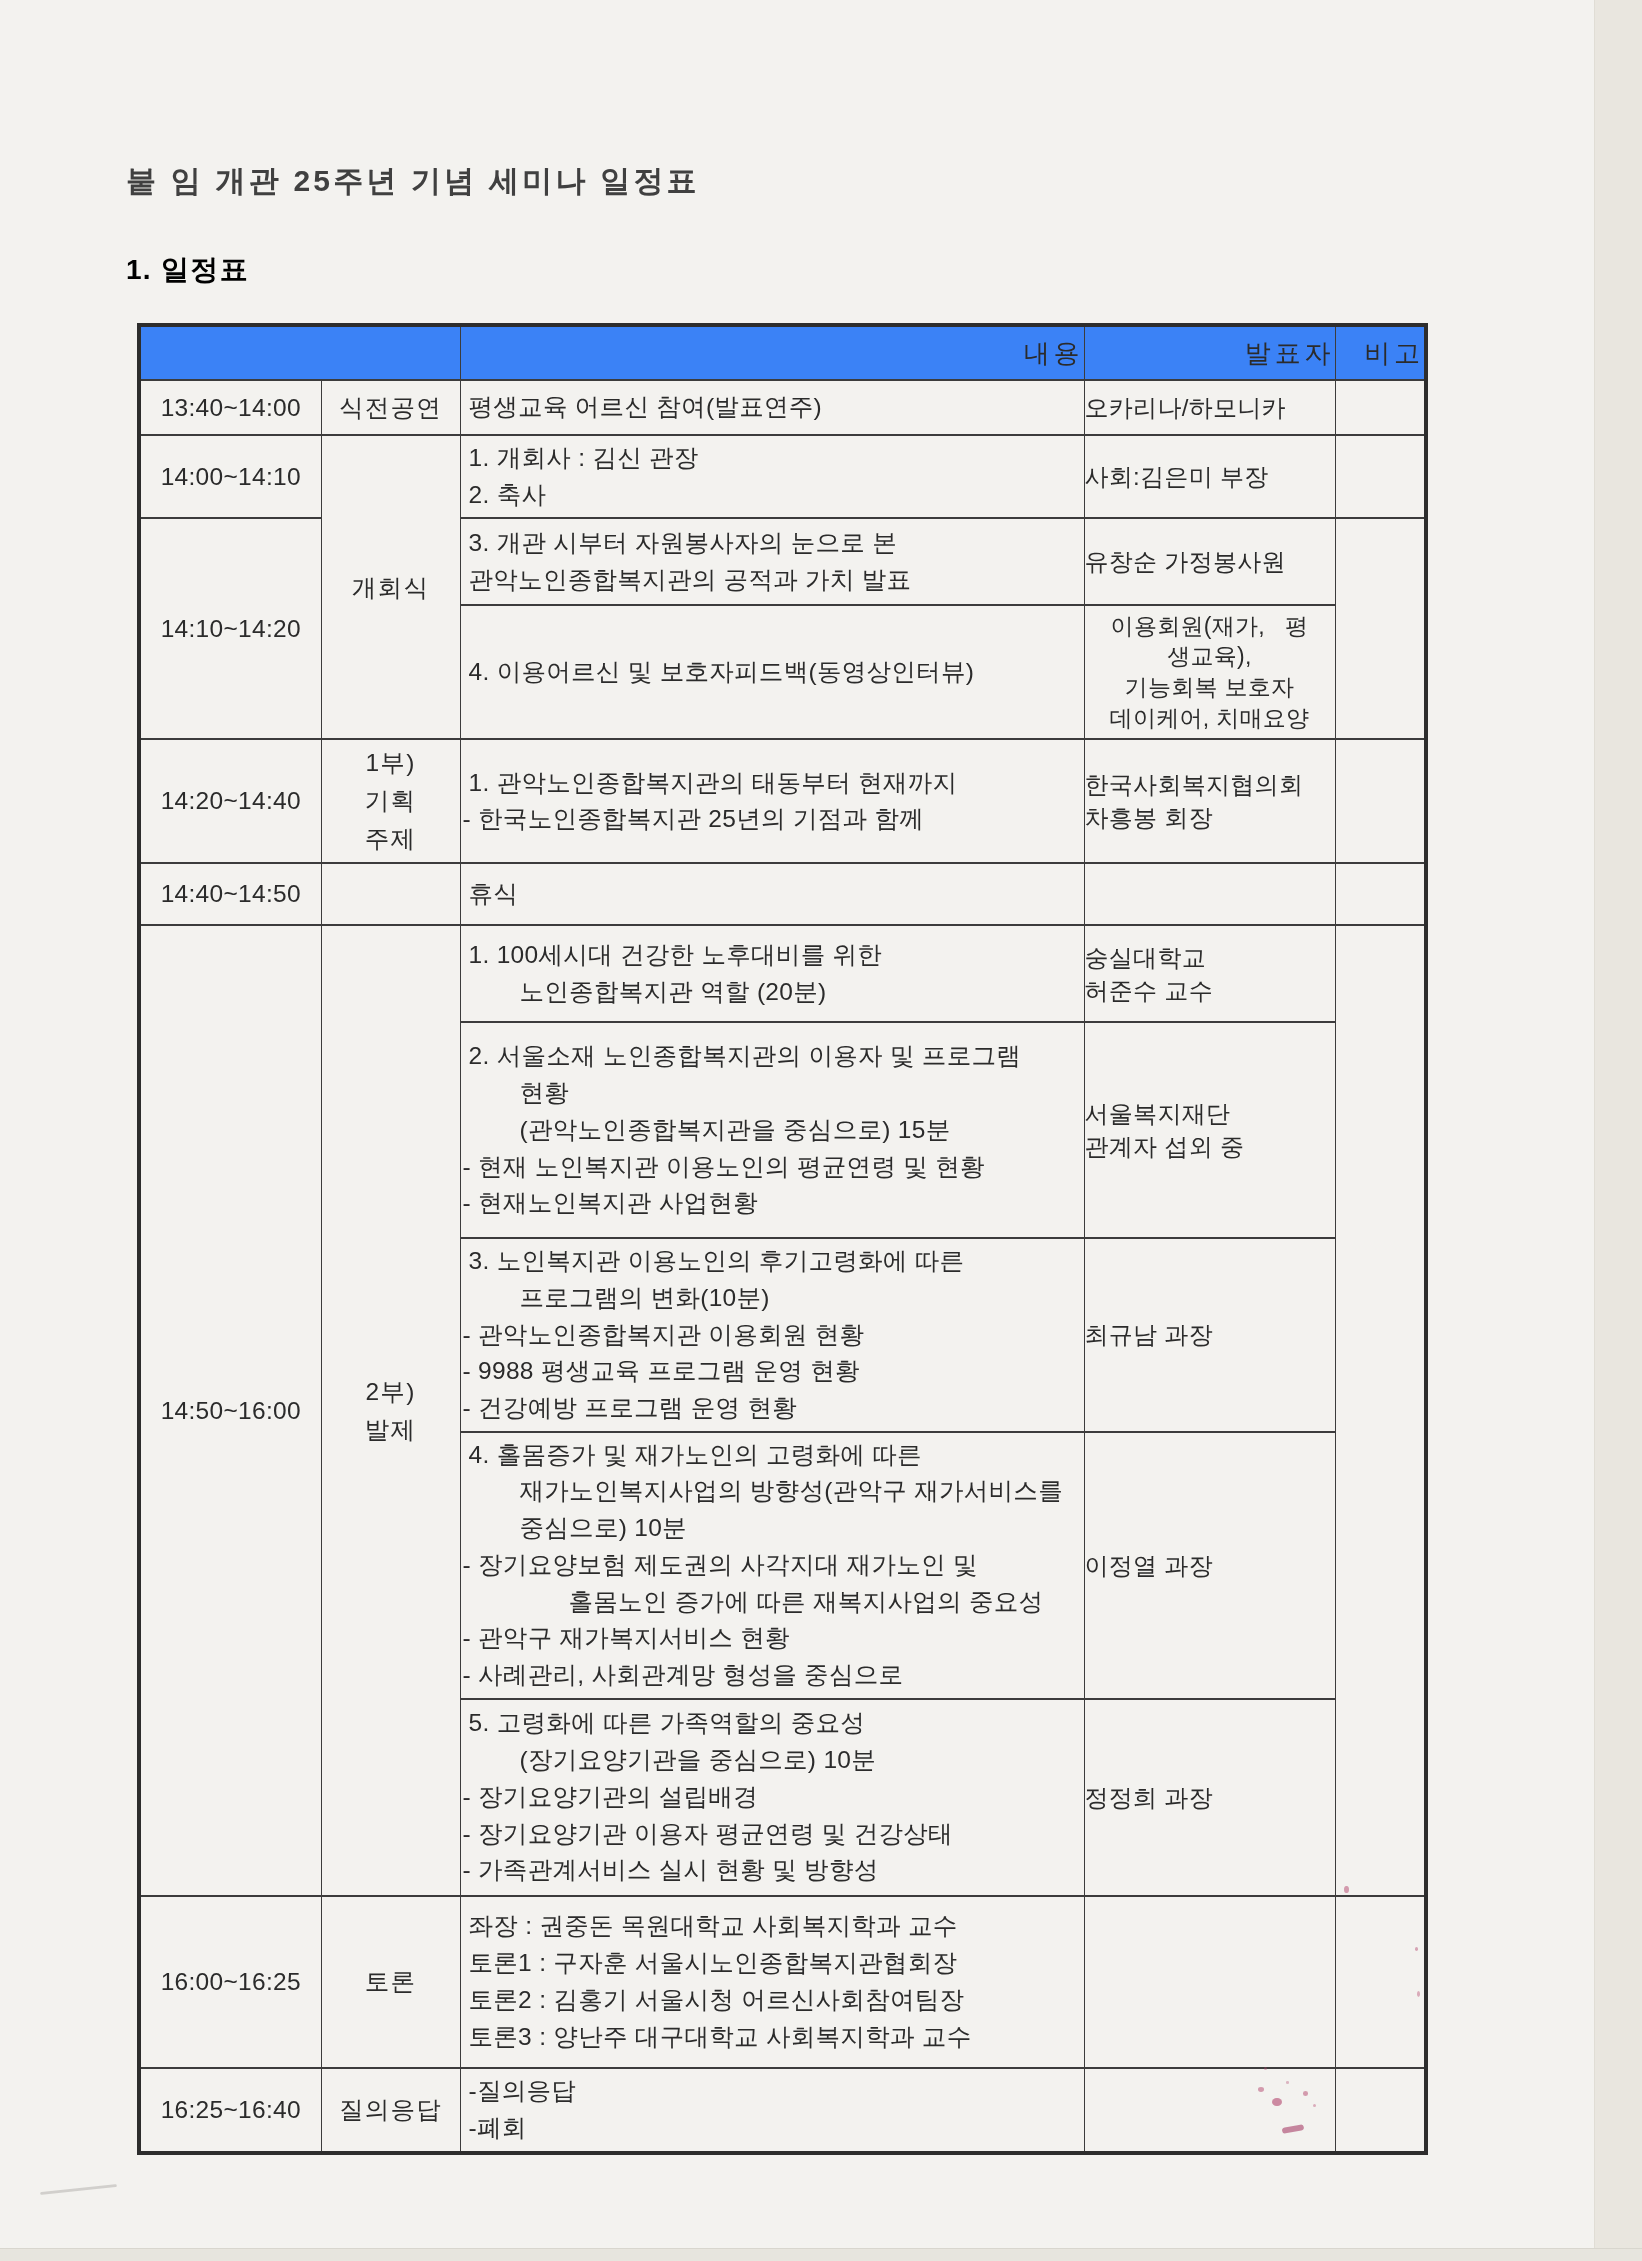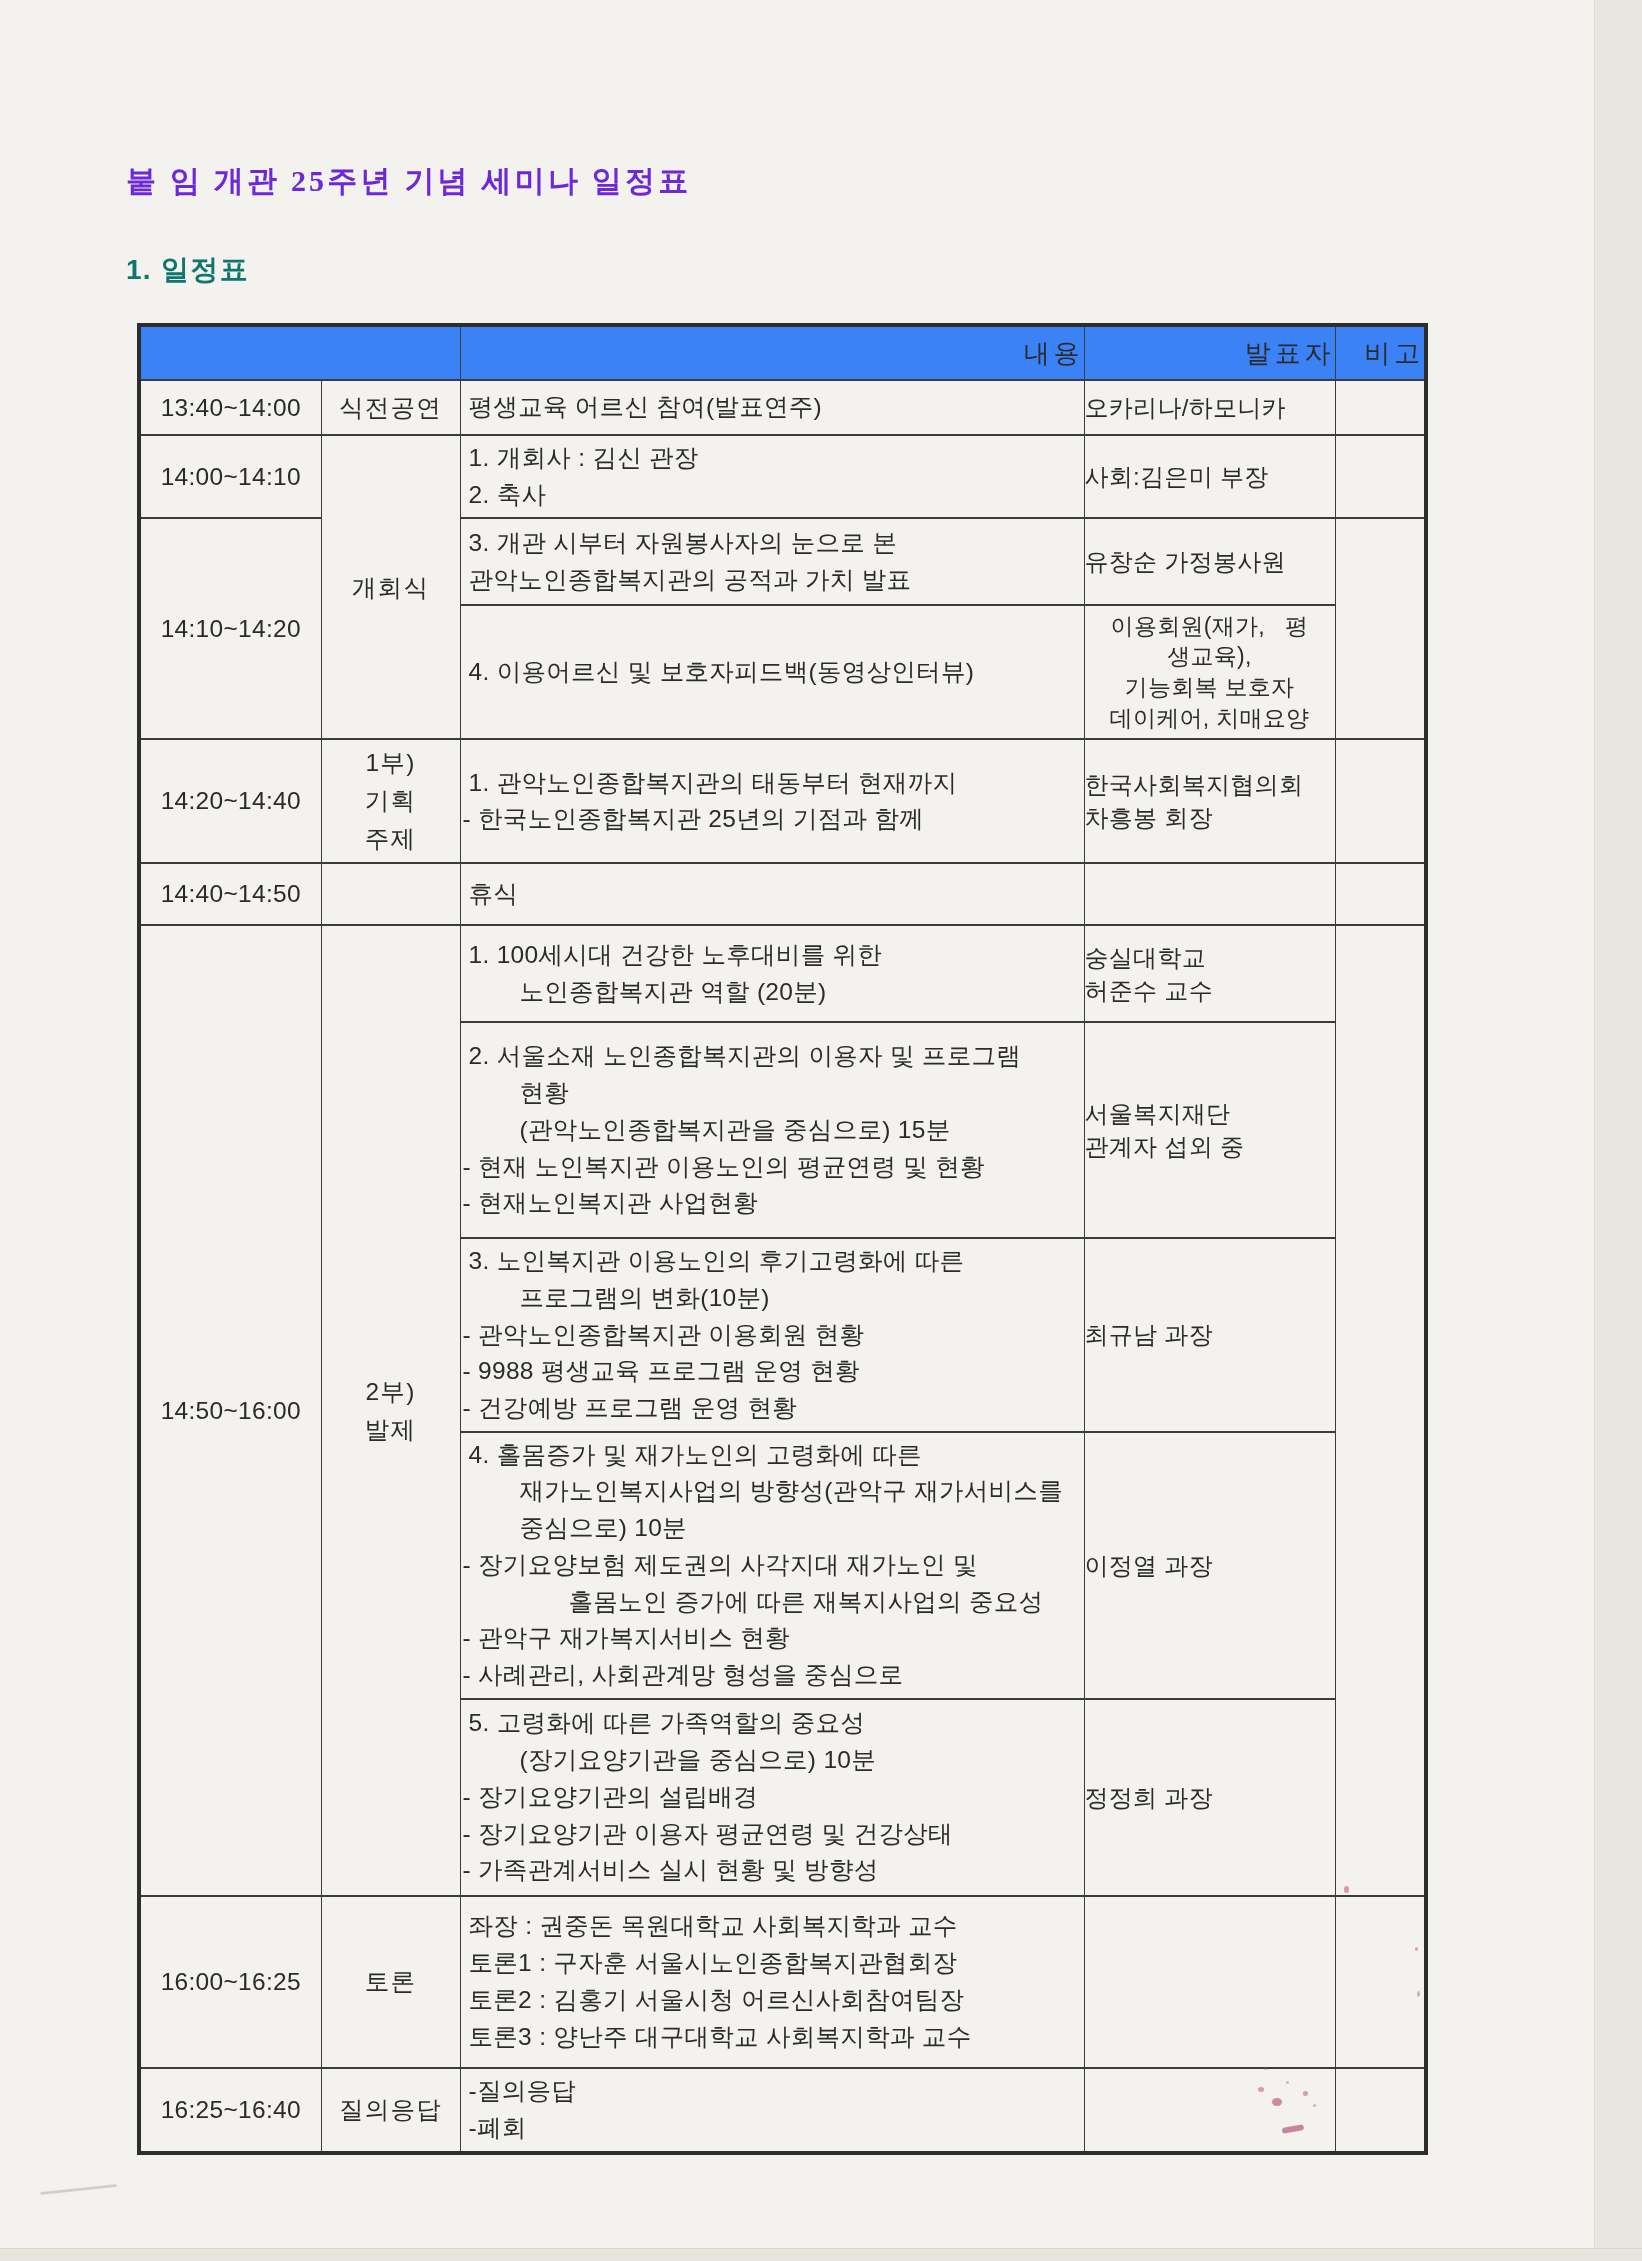--- a/index.html
+++ b/index.html
@@ -17,25 +17,25 @@
     position: absolute; top: 0; right: 0; width: 48px; height: 2261px;
     background: #e9e6df; border-left: 1.3px solid #e0ddd5;
   }
   .edge-bottom {
     position: absolute; left: 0; top: 2248px; width: 1643px; height: 13px;
     background: #e7e5de; border-top: 1.3px solid #d8d6ce;
   }
 
   .doc-title {
     position: absolute; left: 126px; top: 161px;
-    font-size: 30px; font-weight: bold; letter-spacing: 3.2px; color: #6d28d9; font-family: Liberation Serif, serif;
+    font-size: 30px; font-weight: bold; letter-spacing: 3.2px; color: #404040;
   }
   .section-heading {
     position: absolute; left: 126px; top: 251px;
-    font-size: 28px; font-weight: bold; letter-spacing: 1.3px; color: #0f766e;
+    font-size: 28px; font-weight: bold; letter-spacing: 1.3px; color: #000000;
   }
 
   table.schedule {
     position: absolute; left: 137px; top: 323px;
     width: 1287px; height: 1792px;
     border-collapse: collapse; table-layout: fixed;
     border: 4.5px solid #2d2d2d;
     font-size: 24.5px;
   }
   table.schedule td {

